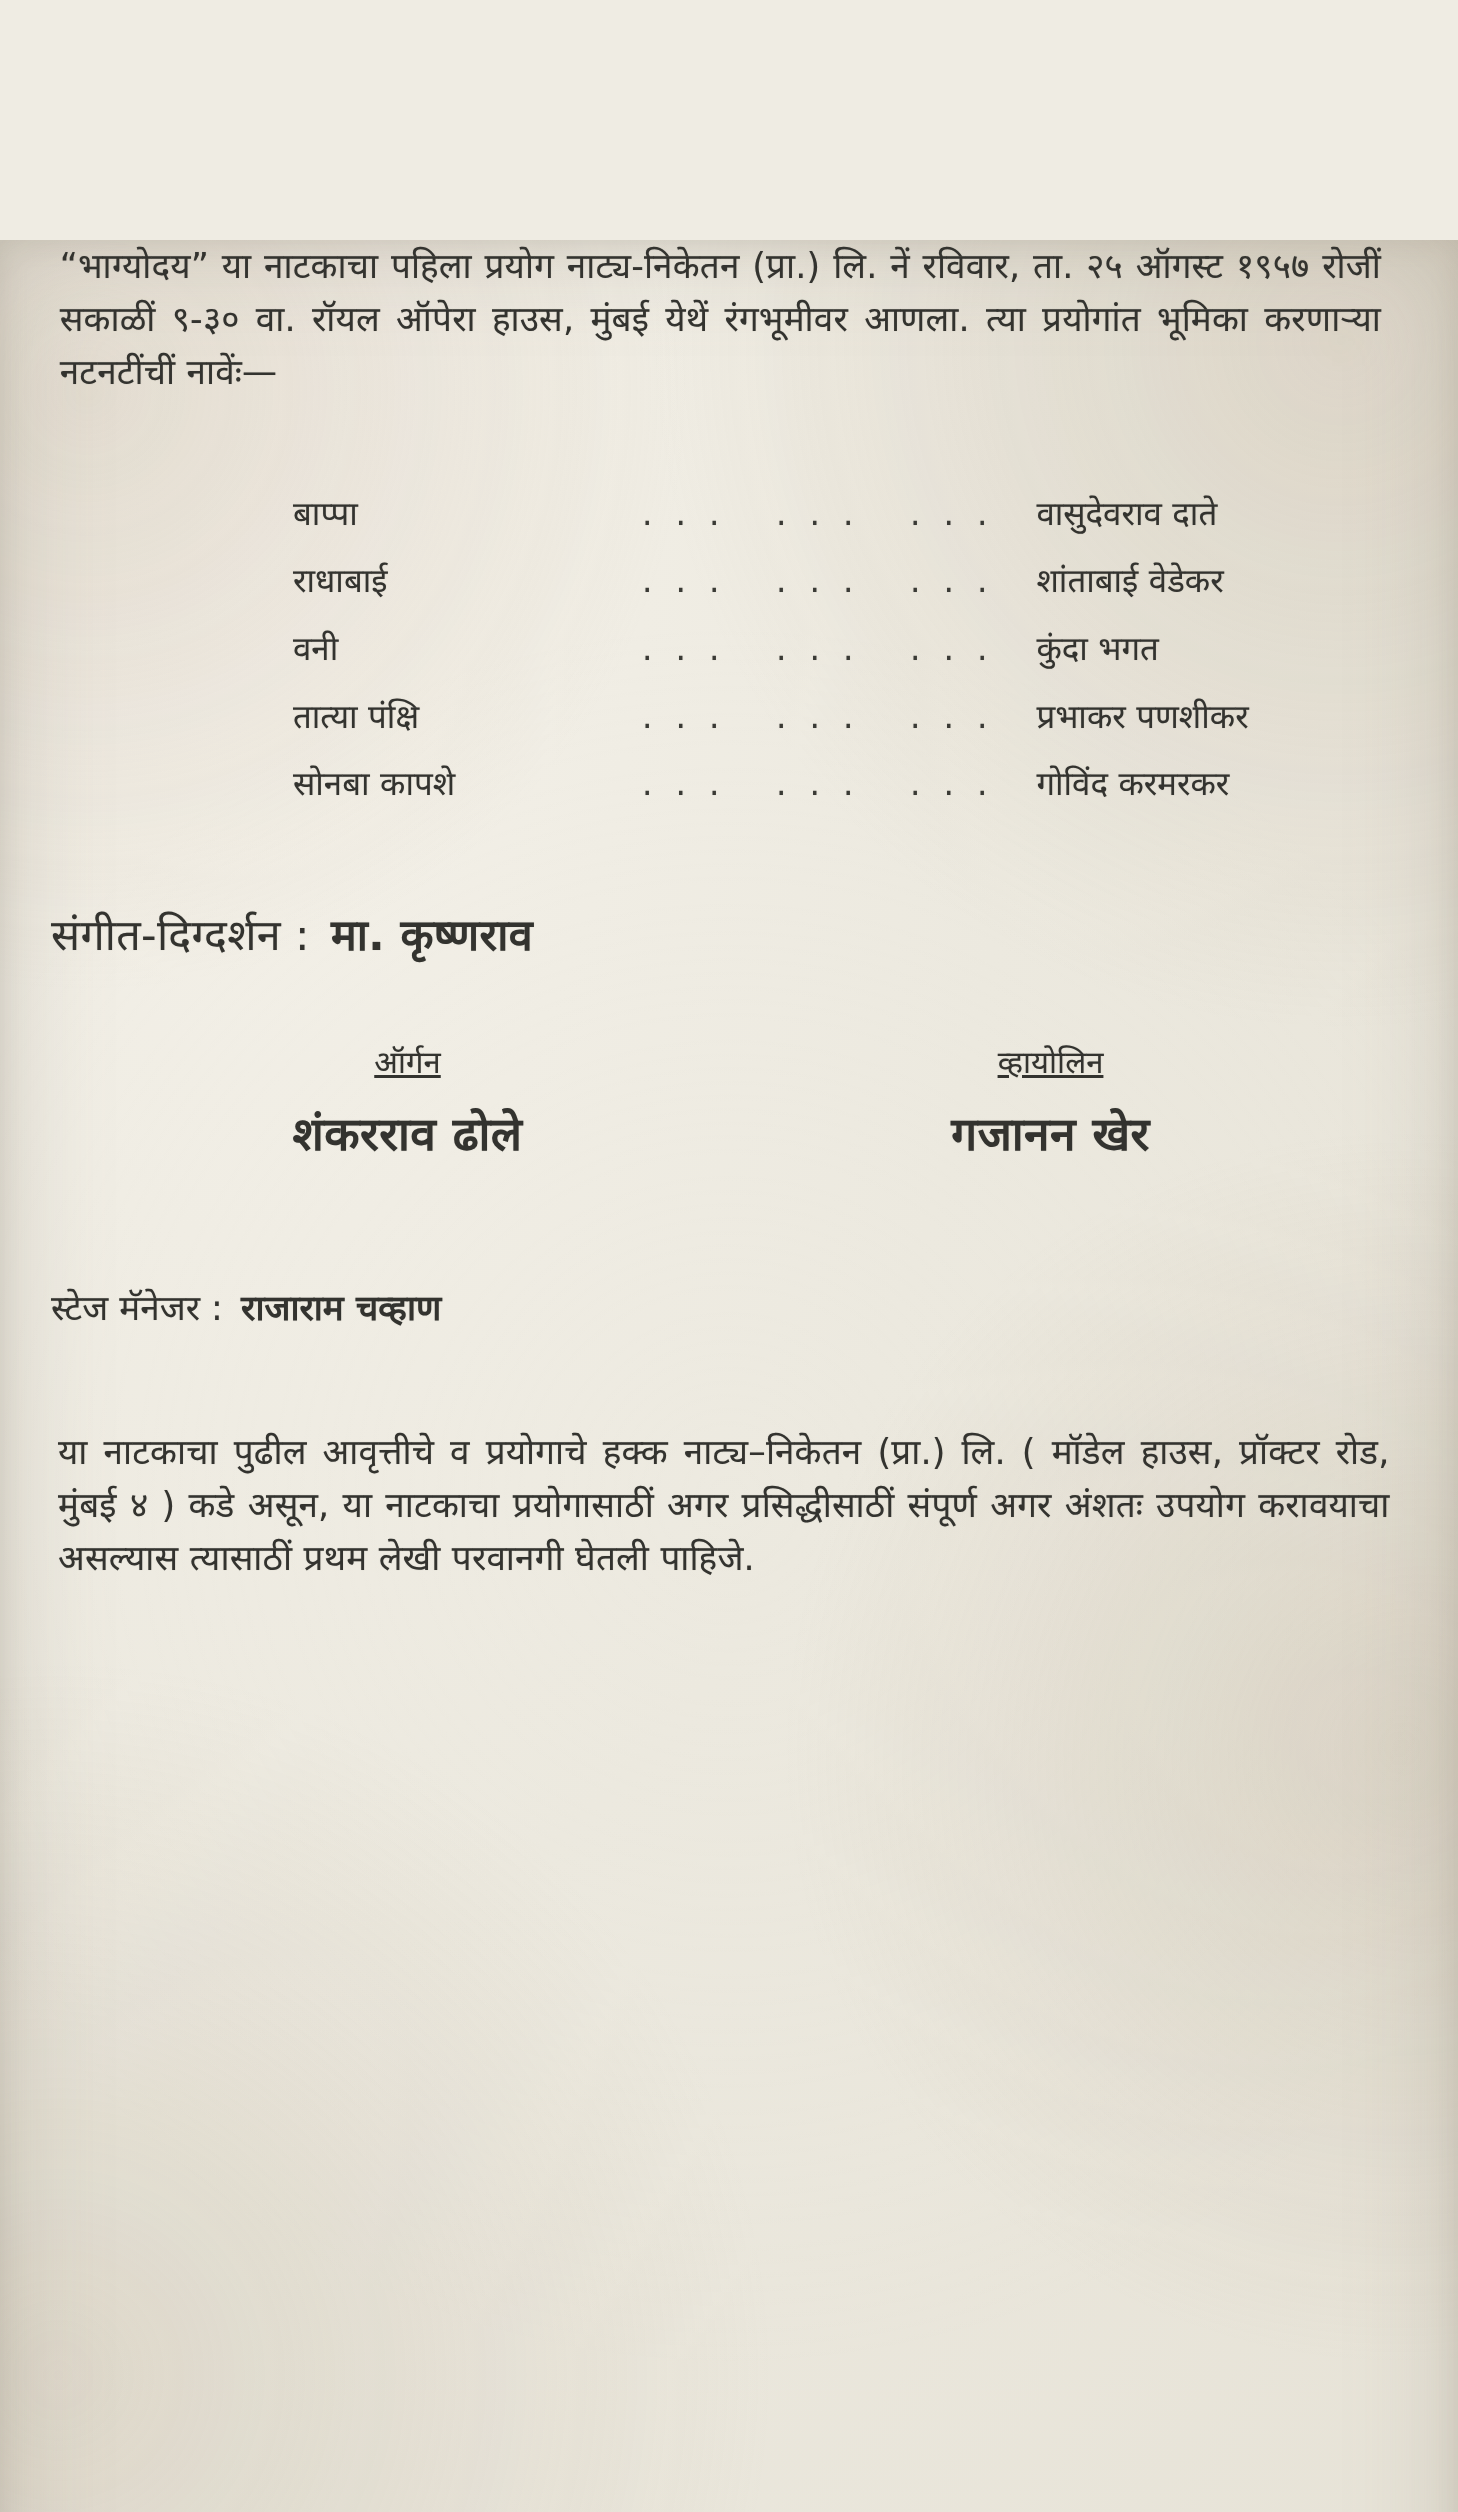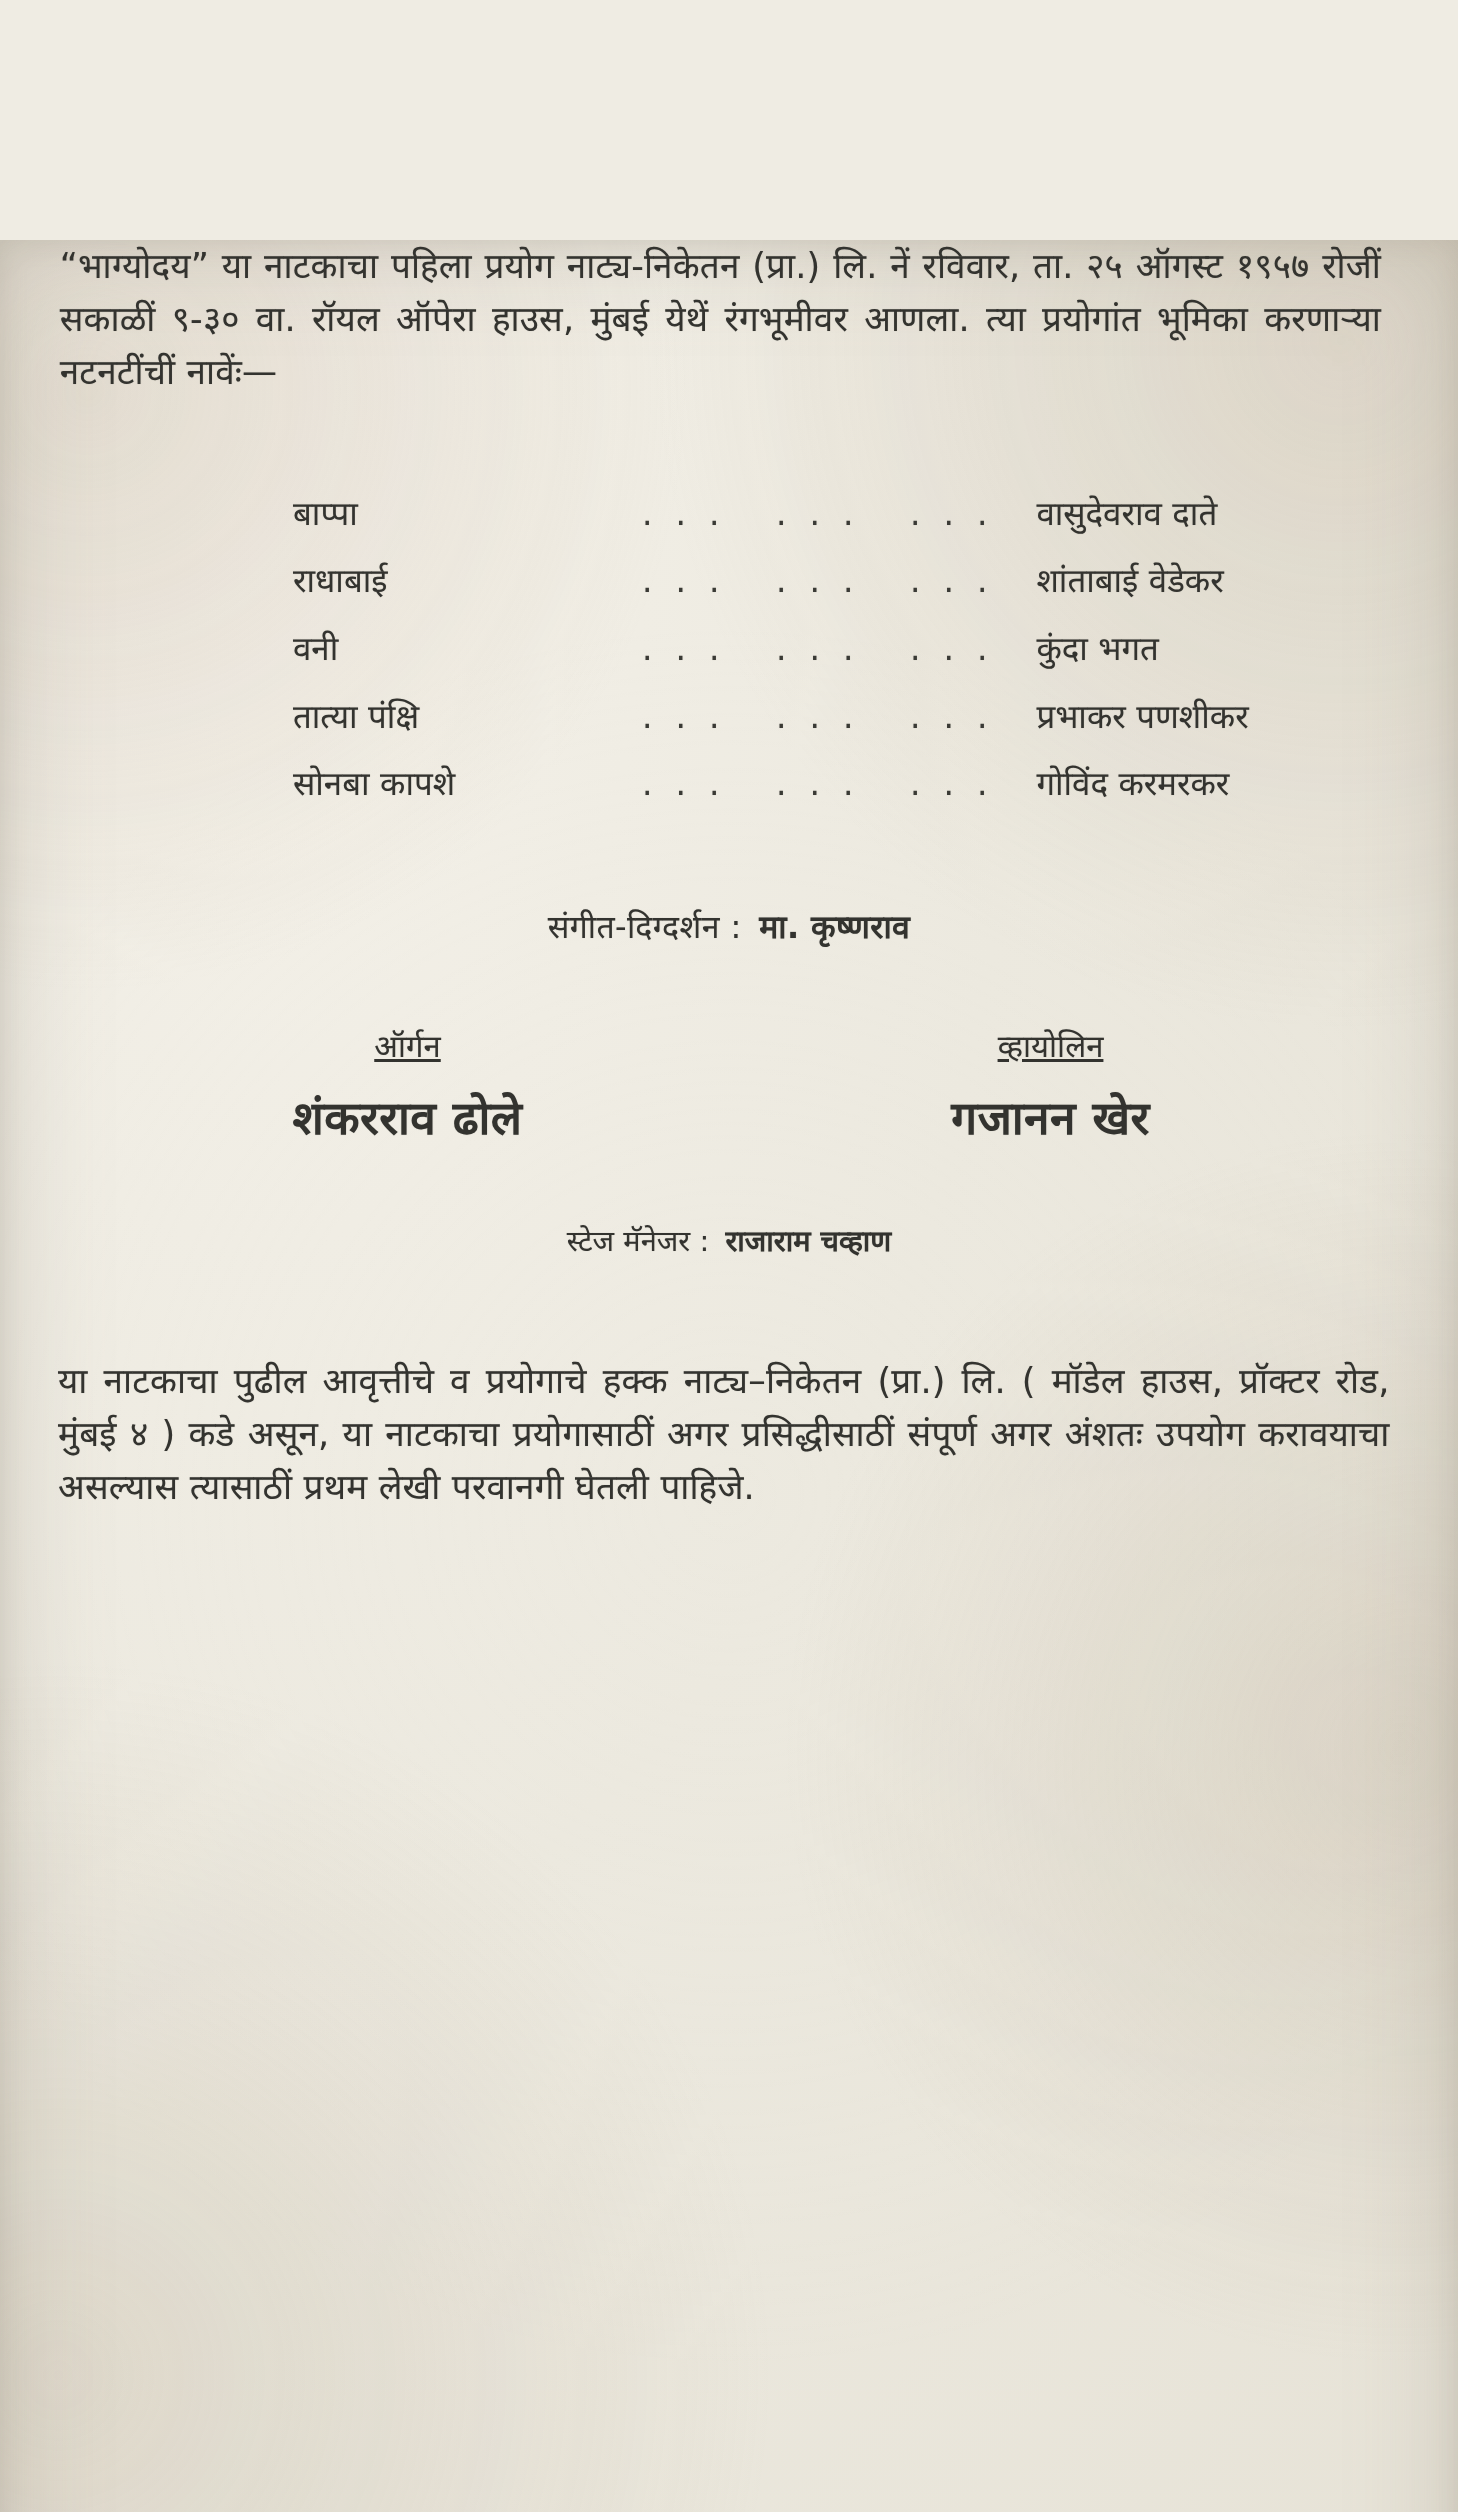--- a/index.html
+++ b/index.html
@@ -89,22 +89,22 @@
     letter-spacing: 23px;
     font-size: 30px;
     color: #3a3a35;
   }
   .cast-actor {
     padding-left: 26px !important;
   }
 
   .music-line {
     margin-top: 87px;
-    text-align: center;
-    font-size: 32px;
+    text-align: left;
+    font-size: 43px;
     letter-spacing: 0.4px;
   }
   .music-line .credit {
     font-weight: bold;
     margin-left: 7px;
   }
 
   .musicians {
     margin-top: 77px;
     display: flex;
@@ -122,23 +122,23 @@
   }
   .musician .name {
     display: block;
     margin-top: 19px;
     font-size: 46px;
     font-weight: bold;
     letter-spacing: 0.4px;
   }
 
   .stage-line {
-    margin-top: 73px;
-    text-align: center;
-    font-size: 29px;
+    margin-top: 120px;
+    text-align: left;
+    font-size: 35px;
   }
   .stage-line .credit {
     font-weight: bold;
     margin-left: 7px;
   }
 
   #rights-paragraph {
     margin-top: 96px;
     margin-left: 7px;
     margin-right: 17.4px;

